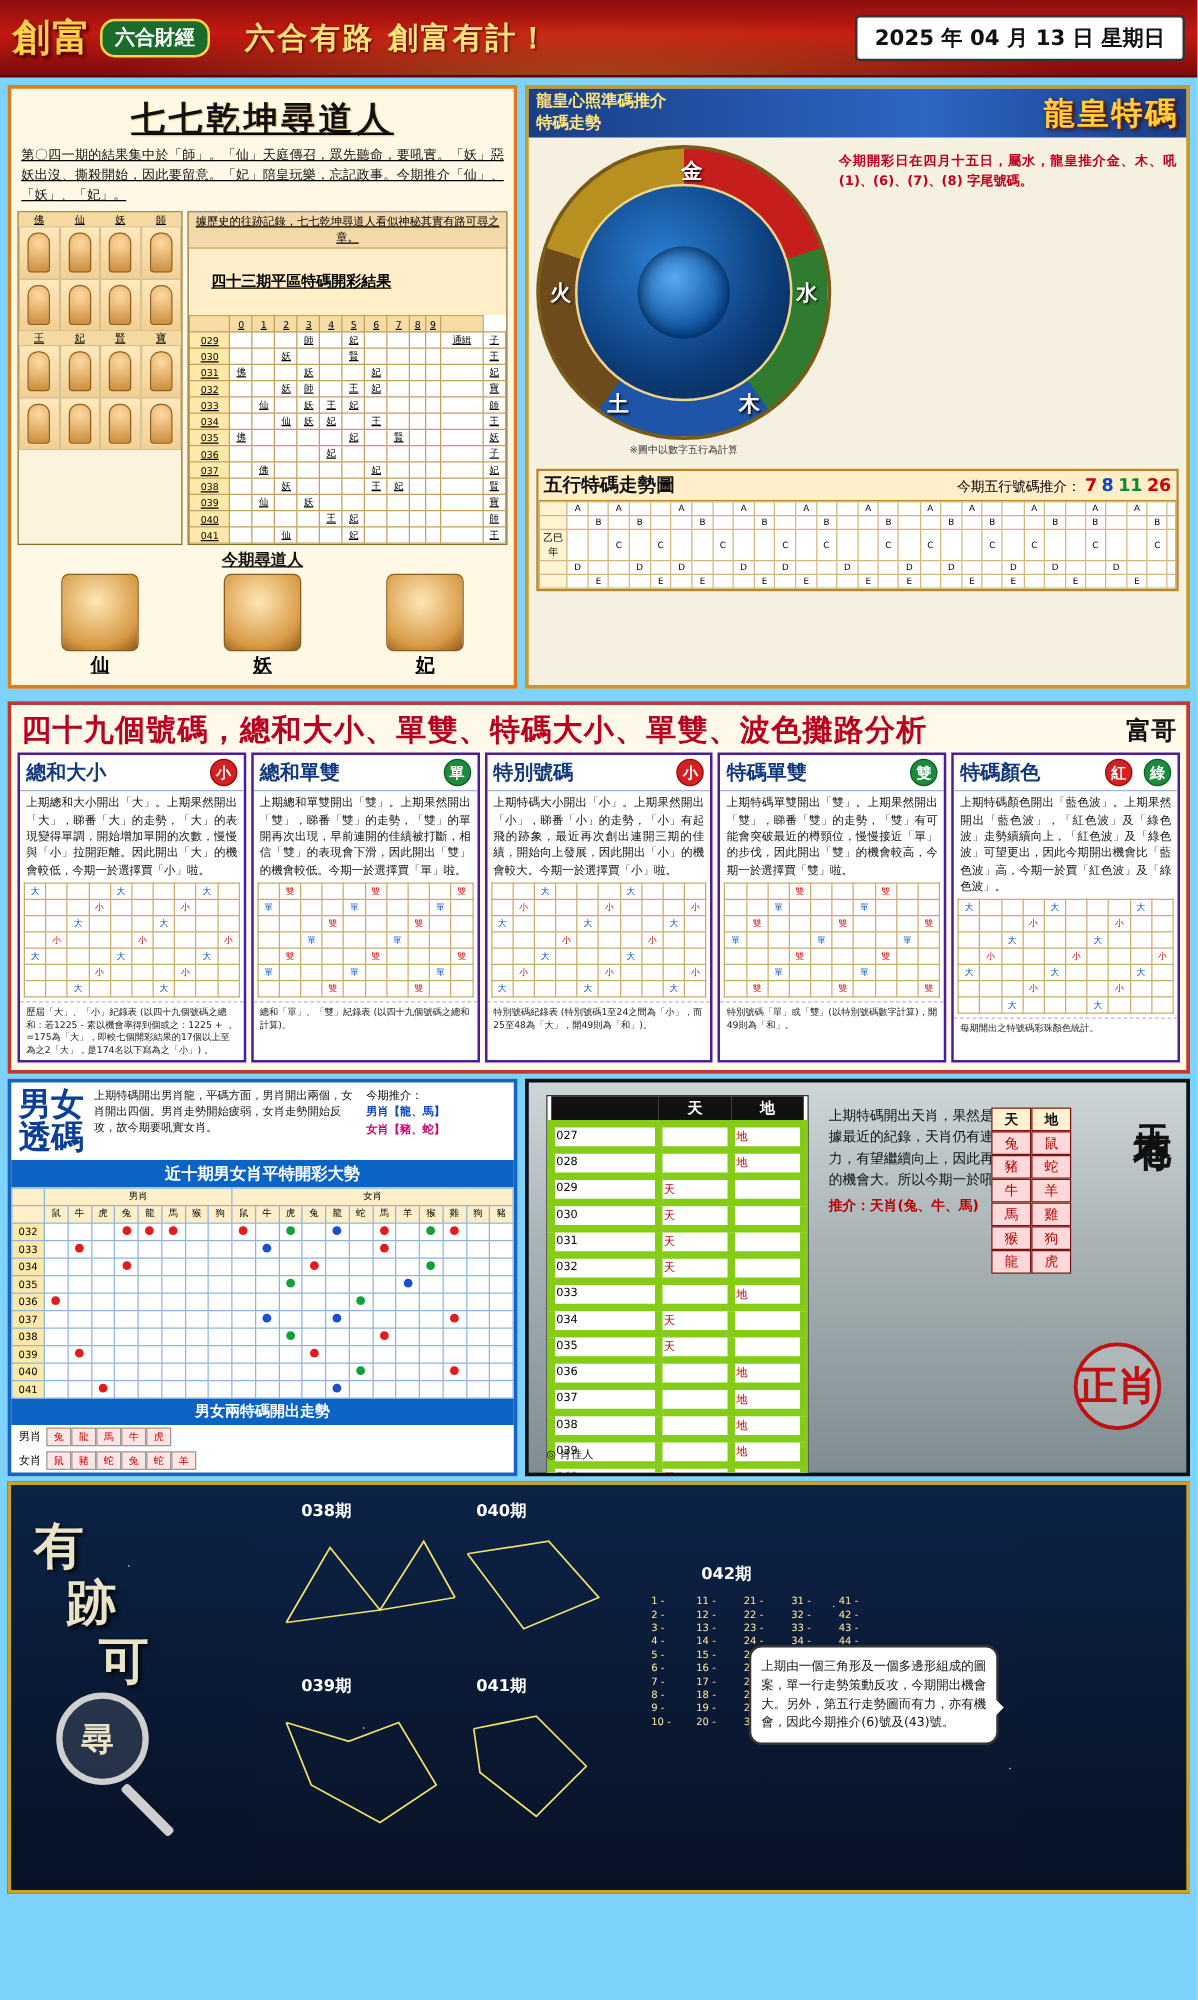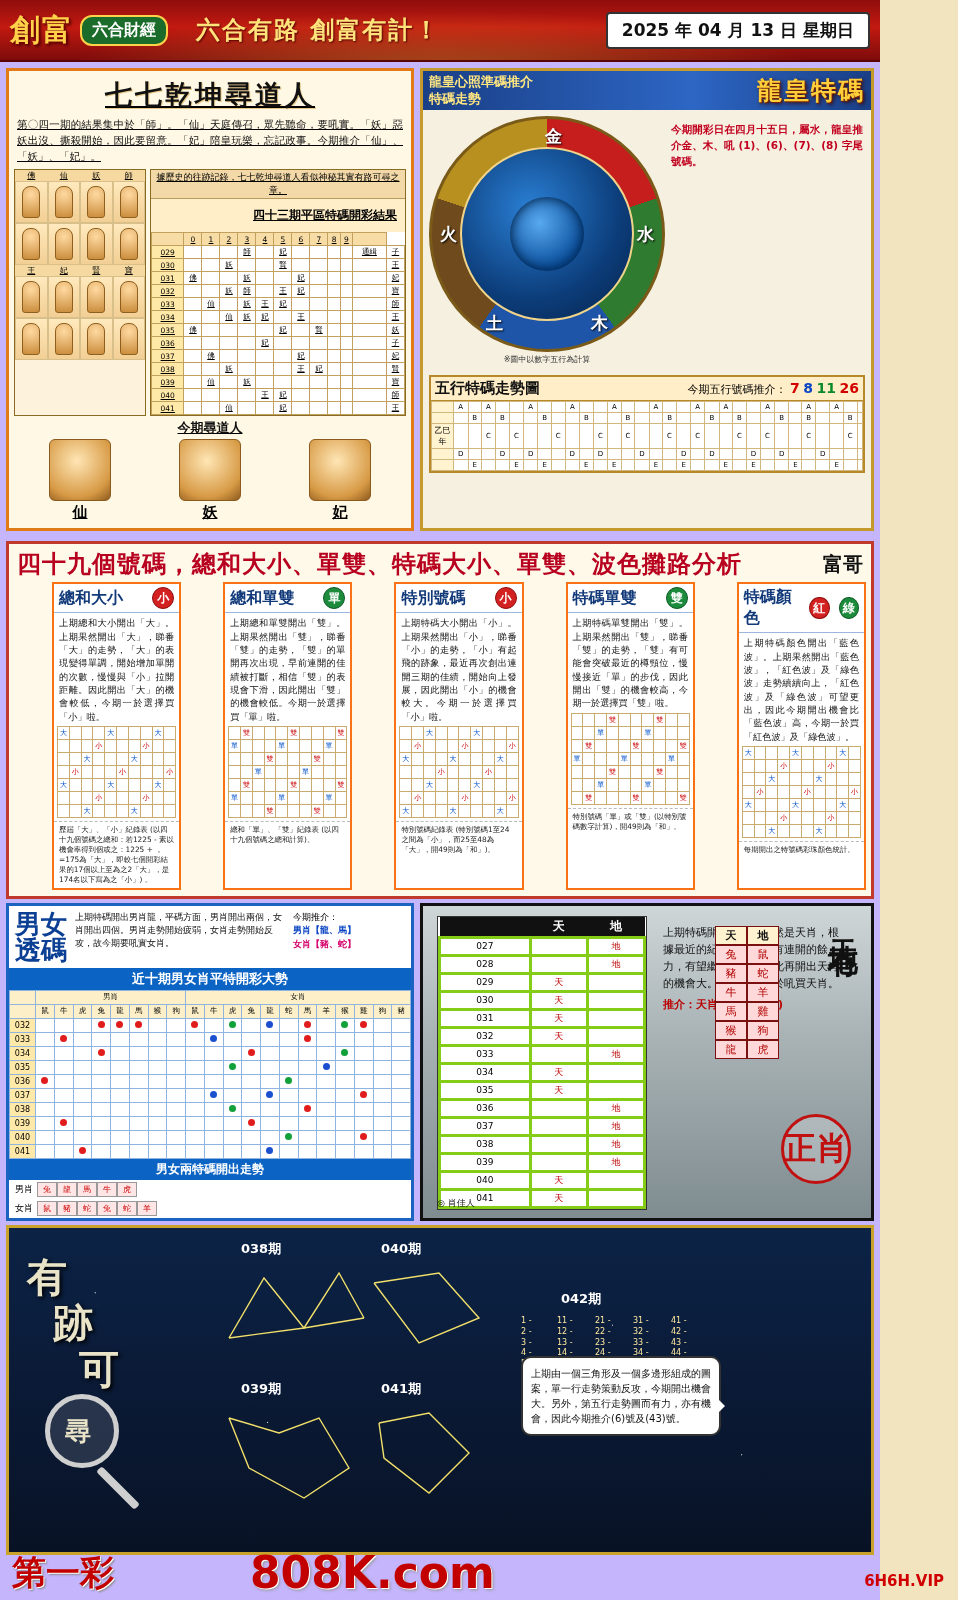--- a/index.html
+++ b/index.html
@@ -4,21 +4,21 @@
 <style>
   * { box-sizing: border-box; }
   html, body { margin:0; padding:0; }
   body {
     width: 958px; height: 1600px;
     font-family: "DejaVu Sans", "Liberation Sans", sans-serif;
     background: #f3e4c0;
     position: relative;
     overflow: hidden;
   }
-  .page { width:880px; height:1600px; position:relative; background:#c4b5fd; }
+  .page { width:958px; height:1600px; position:relative; background:#7dd3fc; }
 
   
   .header {
     height: 62px; position:relative;
     background: linear-gradient(180deg,#8f0d0d 0%, #c21a10 45%, #7d0b0b 100%);
     border-bottom: 2px solid #5a0505;
     display:flex; align-items:center; padding:0 10px;
     overflow:hidden;
   }
   .header:before{
@@ -62,21 +62,21 @@
   .god-grid { width:132px; border:1px solid #8a6b23; background:#fdf3dc; }
   .god-grid .gg-head { display:flex; font-size:8px; background:#f6d9a0; }
   .god-grid .gg-head div{ flex:1; text-align:center; border-right:1px solid #c9a košu; }
   .gg-cells { display:grid; grid-template-columns:repeat(4,1fr); }
   .gg-cell { height:42px; border:1px solid #d9bf8a; background:linear-gradient(180deg,#ffe9bd,#f2cf94); position:relative;}
   .gg-cell:after{ content:""; position:absolute; left:50%; top:4px; transform:translateX(-50%);
     width:16px; height:30px; border-radius:8px 8px 3px 3px;
     background:radial-gradient(circle at 50% 25%, #ffd9a0, #c98b3a); border:1px solid #8e5f1e; }
   .tbl-wrap { flex:1; border:1px solid #8a6b23; background:#fff; overflow:hidden; }
   .tbl-cap { font-size:9px; background:#f3d9a8; text-align:center; padding:1px; border-bottom:1px solid #b89b5d; }
-  .tbl-title { font-size:12px; font-weight:bold; text-align:right; background:#ffeec7; padding:8px; }
+  .tbl-title { font-size:12px; font-weight:bold; text-align:left; background:#ffeec7; padding:18px; }
   table.mini { width:100%; border-collapse:collapse; font-size:7.5px; }
   table.mini td, table.mini th { border:1px solid #c2a05e; text-align:center; padding:1px 0; height:13px; }
   table.mini th { background:#f7dca6; font-weight:normal; }
   .figs { display:flex; justify-content:space-around; align-items:flex-end; padding:2px 6px 6px; }
   .fig { text-align:center; }
   .fig-img { width:62px; height:62px; border-radius:6px;
     background:radial-gradient(circle at 45% 35%, #ffe6b5, #d79a45 70%, #8d5a1d);
     border:1px solid #8d5a1d; }
   .fig-label{ font-size:15px; font-weight:bold; margin-top:2px; }
   .mid-label{ text-align:center; font-size:13px; font-weight:bold; color:#111; }
@@ -119,21 +119,21 @@
   table.grid49 td { border:1px solid #d2b77c; height:11px; text-align:center; }
   .lead-col { background:#fff3d0; width:22px; font-size:8px; }
 
   
   .sec2 { margin:4px 6px; border:3px solid #c0392b; background:#fff9ea; }
   .sec2-title { display:flex; align-items:center; padding:4px 8px 2px; }
   .sec2-title h2 { margin:0; font-size:24px; font-weight:bold; color:#b8001f;
      font-family:"DejaVu Serif","Liberation Serif",serif; letter-spacing:1px; }
   .sec2-title .author { margin-left:auto; font-size:20px; font-weight:bold; color:#111; }
   .five { display:flex; gap:4px; padding:0 5px 6px; }
-  .fcol { flex:1; border:2px solid #f97316; background:#fff;margin-left:38px; }
+  .fcol { flex:1; border:2px solid #4c1d95; background:#fff; }
   .fcol-h { display:flex; align-items:center; gap:6px; padding:3px 5px; border-bottom:1px solid #9bb7dd;}
   .fcol-h .t { font-size:16px; font-weight:bold; color:#123a7a; }
   .badge { width:22px;height:22px;border-radius:50%; color:#fff; font-size:12px; font-weight:bold;
     display:flex;align-items:center;justify-content:center; margin-left:auto;}
   .b-red{background:#d32020;border:1px solid #8e0e0e;}
   .b-green{background:#1c8c3c;border:1px solid #0d5b26;}
   .fcol-p { font-size:9.2px; line-height:1.45; padding:3px 5px; text-align:justify; color:#111;}
   .fcol-grid { padding:0 3px 3px; }
   table.bw { width:100%; border-collapse:collapse; font-size:7px; }
   table.bw td { border:1px solid #c9ab6d; height:10px; text-align:center; }
@@ -159,21 +159,21 @@
   .s3-foot-bar{ background:#0b63c4; color:#fff; text-align:center; font-size:12px; font-weight:bold; padding:2px;}
   .zodiac-line{ display:flex; align-items:center; gap:4px; padding:2px 6px; font-size:9px;}
   .zchip{ width:20px;height:15px;border:1px solid #999; background:#ffe6e6; color:#c00; font-size:8px;
       display:flex;align-items:center;justify-content:center;}
 
   .s3-right { flex:1; border:3px solid #111; background:
      linear-gradient(180deg,#cfd6d8,#aab4b7 40%, #7f8c90 100%); position:relative; overflow:hidden;}
   .tdt-table { position:absolute; left:14px; top:10px; width:210px; background:#fff; border:1px solid #333;}
   table.td2 { width:100%; border-collapse:collapse; font-size:9px;}
   table.td2 th { background:#111; color:#fff; height:18px; font-size:12px; }
-  table.td2 td { border:3px solid #84cc16; height:15px; text-align:center; }
+  table.td2 td { border:6px solid #84cc16; height:15px; }
   .tdt-note { position:absolute; left:14px; bottom:8px; font-size:9px; color:#111;}
   .tdt-text { position:absolute; left:240px; top:18px; width:180px; font-size:11px; line-height:1.55; color:#111;}
   .tdt-text .hl{ color:#b00; font-weight:bold;}
   .tdt-band { position:absolute; right:92px; top:20px; width:64px; }
   .tdt-band .bcell{ display:flex; }
   .tdt-band .bcell div{ width:32px; height:19px; border:1px solid #7a1010; background:#ffd9d9; color:#b00000;
     font-size:11px; display:flex;align-items:center;justify-content:center; }
   .tdt-band .bhead div{ background:#fff3cf; color:#111; font-weight:bold;}
   .tdt-title { position:absolute; right:8px; top:10px; writing-mode:vertical-rl;
      font-size:30px; font-weight:bold; color:#111; letter-spacing:4px;
@@ -1709,19 +1709,14 @@
 44 -
 45 -
 46 -
 47 -
 48 -
 49 -</div>
 
     <div class="bubble">上期由一個三角形及一個多邊形組成的圖案，單一行走勢策動反攻，今期開出機會大。另外，第五行走勢圖而有力，亦有機會，因此今期推介(6)號及(43)號。</div>
   </div>
 
-  <div class="footer">
-    <div class="footer-brand">第一彩</div>
-    <div class="footer-site">808K.com</div>
-    <div class="footer-tag">6H6H.VIP</div>
-  </div>
 
 </div>
 
 </body></html>

